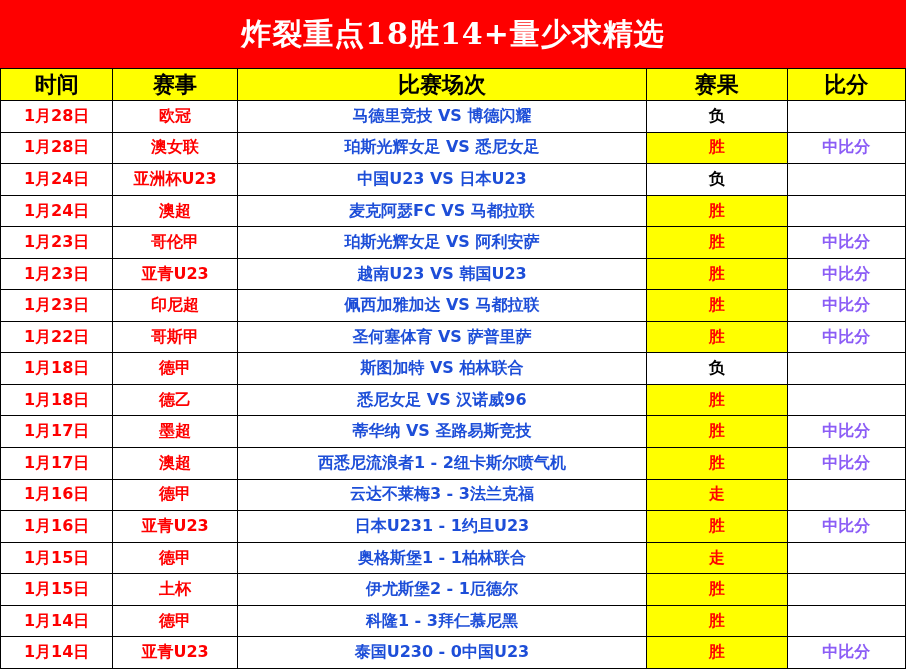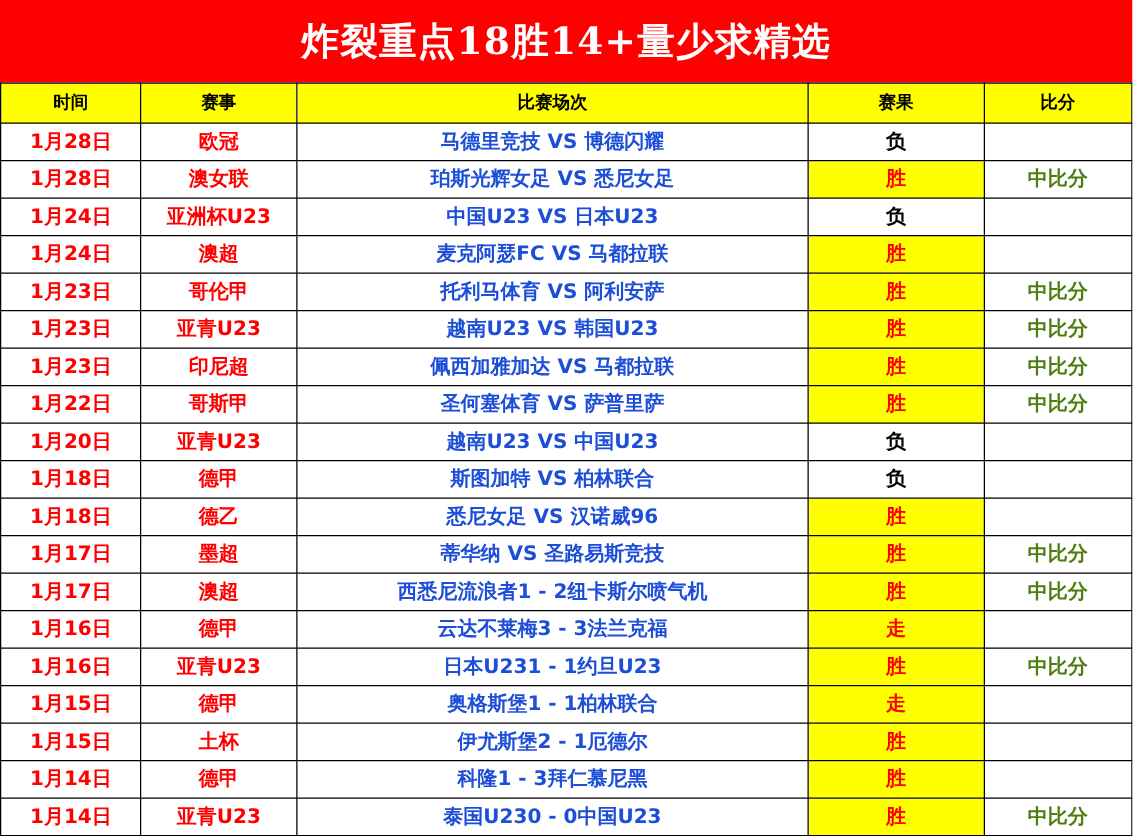--- a/index.html
+++ b/index.html
@@ -51,41 +51,41 @@
     font-family: "DejaVu Sans", "Liberation Sans", sans-serif;
     height: 29px;
     line-height: 1.05;
     overflow: hidden;
     white-space: nowrap;
   }
   table.grid thead th {
     background: #ffff00;
     color: #000000;
     height: 31px;
-    font-size: 14px;
+    font-size: 22px;
   }
   .col-date   { width: 112px; }
   .col-league { width: 124px; }
   .col-match  { width: 408px; }
   .col-result { width: 140px; }
   .col-score  { width: 118px; }
 
   td.date   { color: #fe0000; margin-left: 23px; }
   td.league { color: #fe0000; margin-top: 13px; }
   td.match  { color: #1d4ed8; font-size: 17px; }
   td.result { color: #000000; }
   td.result.win {
     background: #ffff00;
     color: #fe0000;
   }
   td.result.draw {
     background: #ffff00;
     color: #fe0000;
   }
-  td.score  { color: #4d7c0f; }
+  td.score  { color: #8b5cf6; }
 </style>
 </head>
 <body>
 
 <div class="sheet">
 
   <div class="title-bar">
     <span class="title-text">炸裂重点18胜14+量少求精选</span>
   </div>
 
@@ -131,21 +131,21 @@
         <tr>
           <td class="date">1月24日</td>
           <td class="league">澳超</td>
           <td class="match">麦克阿瑟FC VS 马都拉联</td>
           <td class="result win">胜</td>
           <td class="score"></td>
         </tr>
         <tr>
           <td class="date">1月23日</td>
           <td class="league">哥伦甲</td>
-          <td class="match">托利马体育 VS 阿利安萨</td>
+          <td class="match">珀斯光辉女足 VS 阿利安萨</td>
           <td class="result win">胜</td>
           <td class="score">中比分</td>
         </tr>
         <tr>
           <td class="date">1月23日</td>
           <td class="league">亚青U23</td>
           <td class="match">越南U23 VS 韩国U23</td>
           <td class="result win">胜</td>
           <td class="score">中比分</td>
         </tr>
@@ -157,27 +157,20 @@
           <td class="score">中比分</td>
         </tr>
         <tr>
           <td class="date">1月22日</td>
           <td class="league">哥斯甲</td>
           <td class="match">圣何塞体育 VS 萨普里萨</td>
           <td class="result win">胜</td>
           <td class="score">中比分</td>
         </tr>
         <tr>
-          <td class="date">1月20日</td>
-          <td class="league">亚青U23</td>
-          <td class="match">越南U23 VS 中国U23</td>
-          <td class="result">负</td>
-          <td class="score"></td>
-        </tr>
-        <tr>
           <td class="date">1月18日</td>
           <td class="league">德甲</td>
           <td class="match">斯图加特 VS 柏林联合</td>
           <td class="result">负</td>
           <td class="score"></td>
         </tr>
         <tr>
           <td class="date">1月18日</td>
           <td class="league">德乙</td>
           <td class="match">悉尼女足 VS 汉诺威96</td>

